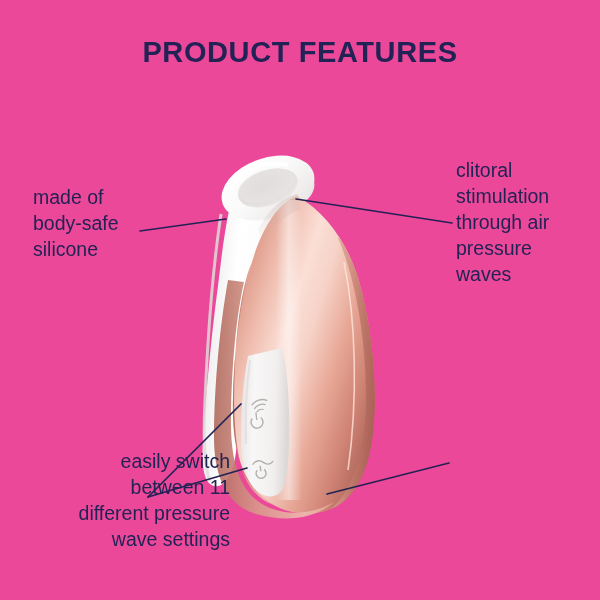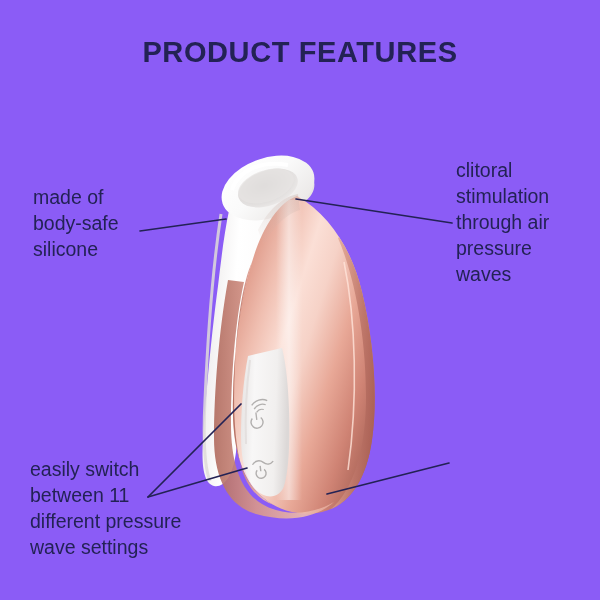--- a/index.html
+++ b/index.html
@@ -12,21 +12,21 @@
     height: 600px;
     font-family: "Liberation Sans", sans-serif;
     position: relative;
     overflow: hidden;
   }
   #stage {
     position: absolute;
     left: 0; top: 0;
     width: 600px;
     height: 600px;
-    background: #8b5cf6;
+    background: #ec4899;
   }
   .title {
     position: absolute;
     left: 0;
     top: 36px;
     width: 600px;
     text-align: center;
     font-size: 29px;
     font-weight: 700;
     letter-spacing: 0.6px;
@@ -50,23 +50,22 @@
   }
   #callout-clitoral {
     left: 456px;
     top: 157px;
     text-align: left;
     width: 140px;
   }
   #callout-switch {
     left: 30px;
     top: 448px;
-    text-align: left;
+    text-align: right;
     width: 200px;
-    margin-top: 8px;
   }
   #callout-magnetic {
     left: 458px;
     top: 424px;
     text-align: left;
     width: 140px;
   }
   #product-svg, #lines-svg {
     position: absolute;
     left: 0; top: 0;

